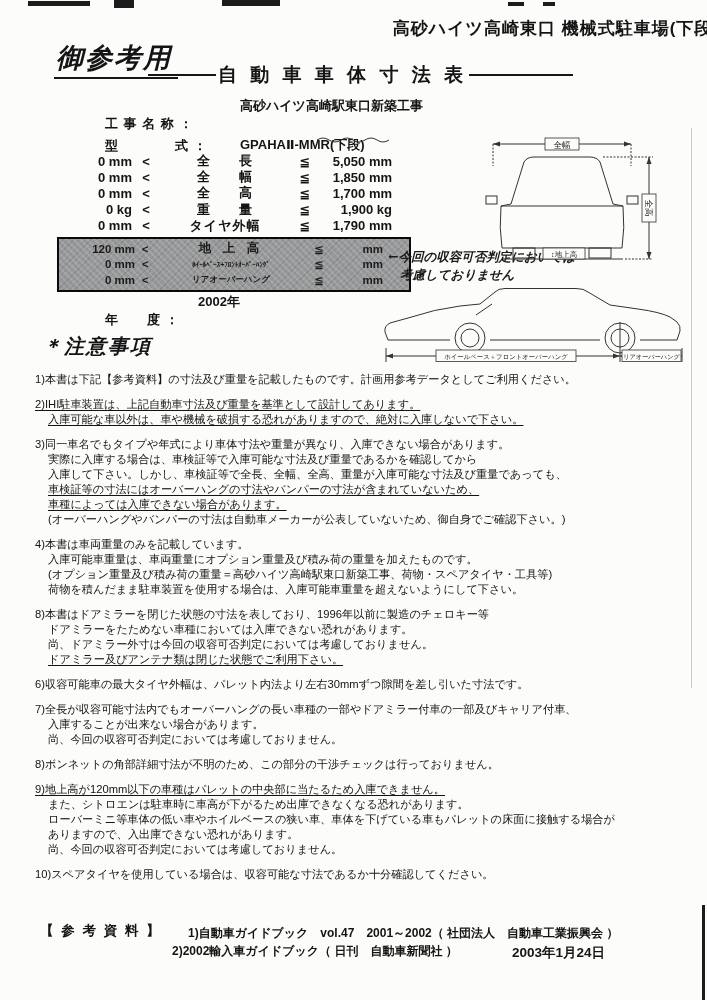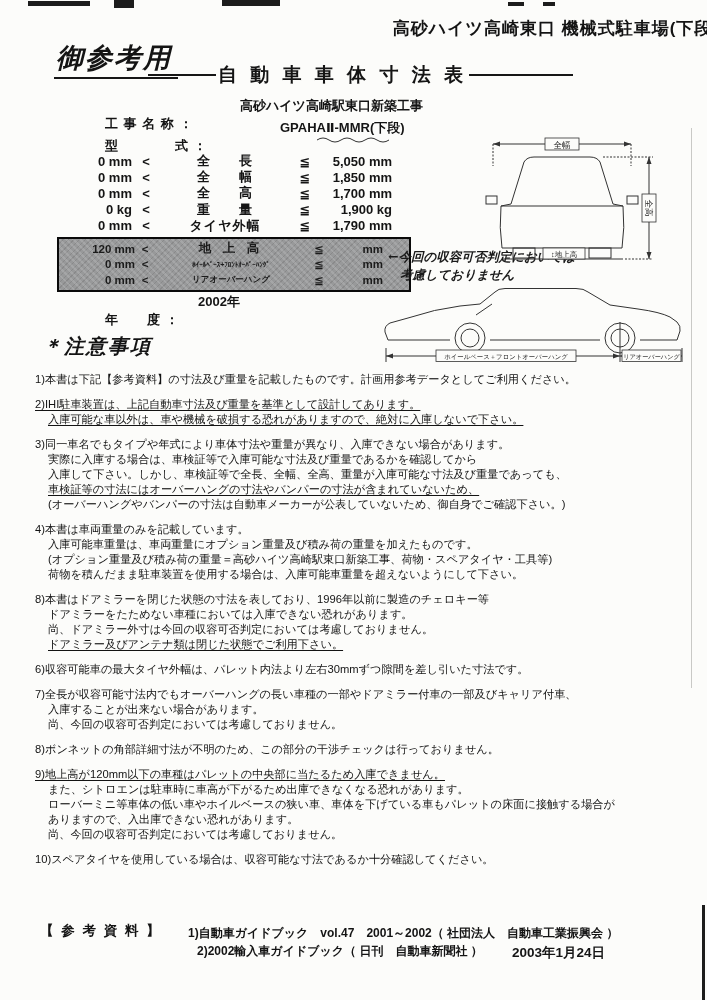--- a/index.html
+++ b/index.html
@@ -81,21 +81,21 @@
   <div class="abs stamp">御参考用</div>
   <div class="abs sheet-title-row">
     <span class="rule l"></span>
     <span class="sheet-title">自 動 車 車 体 寸 法 表</span>
     <span class="rule r"></span>
   </div>
 
   <div class="abs kv-label" style="top:97px;left:105px;">工 事 名 称 ：</div>
   <div class="abs kv-value" style="top:97px;left:240px;">高砂ハイツ高崎駅東口新築工事</div>
   <div class="abs kv-label" style="top:119px;left:105px;">型　　　　式 ：</div>
-  <div class="abs kv-value" style="top:119px;left:240px;margin-left:40px;">GPAHAⅡ-MMR(下段)</div>
+  <div class="abs kv-value" style="top:136px;left:240px;">GPAHAⅡ-MMR(下段)</div>
   <svg class="abs" style="top:135px;left:316px;" width="78" height="9">
     <path d="M1,5 Q7,1 13,5 T25,5 T37,5 T49,5 T61,5 T73,5" class="s"></path>
   </svg>
 
   <div class="abs limit-rows" id="limit-rows">
       <div class="limit-row r0">
         <span class="min">0 mm</span>
         <span class="lt">&lt;</span>
         <span class="item">全　　長</span>
         <span class="lte">≦</span>
@@ -223,20 +223,21 @@
       </div>
       <div class="note">
         <div class="note-line u">2)IHI駐車装置は、上記自動車寸法及び重量を基準として設計してあります。</div>
         <div class="note-line cont u">入庫可能な車以外は、車や機械を破損する恐れがありますので、絶対に入庫しないで下さい。</div>
       </div>
       <div class="note">
         <div class="note-line">3)同一車名でもタイプや年式により車体寸法や重量が異なり、入庫できない場合があります。</div>
         <div class="note-line cont">実際に入庫する場合は、車検証等で入庫可能な寸法及び重量であるかを確認してから</div>
         <div class="note-line cont">入庫して下さい。しかし、車検証等で全長、全幅、全高、重量が入庫可能な寸法及び重量であっても、</div>
         <div class="note-line cont u">車検証等の寸法にはオーバーハングの寸法やバンパーの寸法が含まれていないため、</div>
+        <div class="note-line cont u">車種によっては入庫できない場合があります。</div>
         <div class="note-line cont">(オーバーハングやバンパーの寸法は自動車メーカーが公表していないため、御自身でご確認下さい。)</div>
       </div>
       <div class="note">
         <div class="note-line">4)本書は車両重量のみを記載しています。</div>
         <div class="note-line cont">入庫可能車重量は、車両重量にオプション重量及び積み荷の重量を加えたものです。</div>
         <div class="note-line cont">(オプション重量及び積み荷の重量＝高砂ハイツ高崎駅東口新築工事、荷物・スペアタイヤ・工具等)</div>
         <div class="note-line cont">荷物を積んだまま駐車装置を使用する場合は、入庫可能車重量を超えないようにして下さい。</div>
       </div>
       <div class="note">
         <div class="note-line">8)本書はドアミラーを閉じた状態の寸法を表しており、1996年以前に製造のチェロキー等</div>
@@ -262,16 +263,16 @@
         <div class="note-line cont">ありますので、入出庫できない恐れがあります。</div>
         <div class="note-line cont">尚、今回の収容可否判定においては考慮しておりません。</div>
       </div>
       <div class="note">
         <div class="note-line">10)スペアタイヤを使用している場合は、収容可能な寸法であるか十分確認してください。</div>
       </div>
     </div>
 
   <div class="abs footer-label">【 参 考 資 料 】</div>
   <div class="abs ref" style="top:925px;left:188px;">1)自動車ガイドブック　vol.47　2001～2002（ 社団法人　自動車工業振興会 ）</div>
-  <div class="abs ref" style="top:943px;left:197px;">2)2002輸入車ガイドブック（ 日刊　自動車新聞社 ）</div>
+  <div class="abs ref" style="top:943px;left:172px;">2)2002輸入車ガイドブック（ 日刊　自動車新聞社 ）</div>
   <div class="abs date">2003年1月24日</div>
 
 </div>
 
 </body></html>

